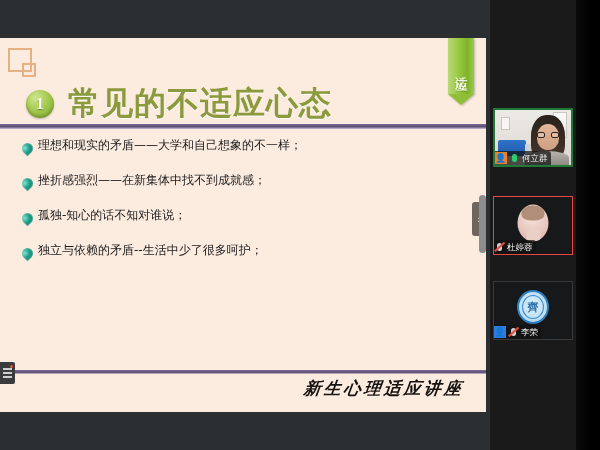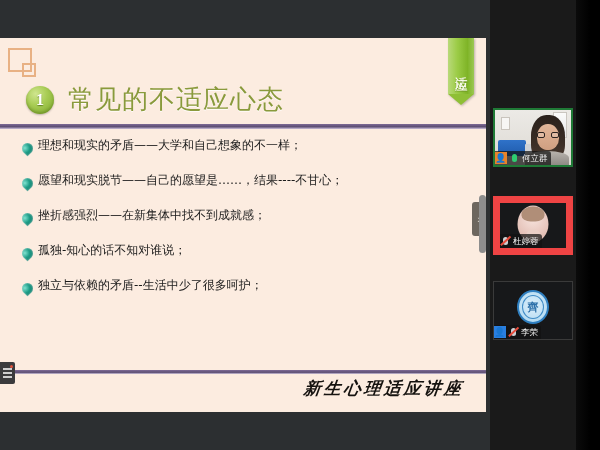--- a/index.html
+++ b/index.html
@@ -101,22 +101,22 @@
     font-size: 16px;
     font-weight: bold;
     display: flex;
     align-items: center;
     justify-content: center;
     text-shadow: 0 1px 1px rgba(70,100,20,.7);
     font-family: "Liberation Serif", serif;
   }
   .slide-title {
     color: #8a9a3c;
-    font-size: 26px;
-    font-weight: normal;
+    font-size: 32px;
+    font-weight: bold;
     letter-spacing: 1px;
     font-family: "DejaVu Sans", sans-serif;
     text-shadow: 0 1px 0 rgba(255,255,255,.8);
   }
 
   
   .title-rule {
     position: absolute;
     left: 0; top: 86px;
     width: 486px; height: 5px;
@@ -236,21 +236,21 @@
     z-index: 5;
   }
   .tile {
     position: absolute;
     left: 3px;
     width: 80px; height: 59px;
     background: #17181a;
     overflow: hidden;
   }
   .tile.t1 { top: 108px; border: 2px solid #1f7a36; }
-  .tile.t2 { top: 196px; border: 7px solid #ef4444; }
+  .tile.t2 { top: 196px; border: 1px solid #ef4444; }
   .tile.t3 { top: 281px; border: 1px solid #3a3a3a; }
 
   
   .cam-room {
     position: absolute; inset: 0;
     background:
       linear-gradient(to bottom, #eceae6 0%, #e4e1dc 52%, #d9d5cf 100%);
   }
   .cam-wall-art {
     position: absolute; left: 6px; top: 7px;
@@ -426,24 +426,20 @@
       <div class="title-row">
         <div class="num-badge">1</div>
         <div class="slide-title">常见的不适应心态</div>
       </div>
       <div class="title-rule"></div>
 
       <div class="bullets">
         <div class="bullet">
           <span class="bullet-mark"></span>
           <span class="bullet-text">理想和现实的矛盾——大学和自己想象的不一样；</span>
-        </div>
-        <div class="bullet">
-          <span class="bullet-mark"></span>
-          <span class="bullet-text">愿望和现实脱节——自己的愿望是……，结果----不甘心；</span>
         </div>
         <div class="bullet">
           <span class="bullet-mark"></span>
           <span class="bullet-text">挫折感强烈——在新集体中找不到成就感；</span>
         </div>
         <div class="bullet">
           <span class="bullet-mark"></span>
           <span class="bullet-text">孤独-知心的话不知对谁说；</span>
         </div>
         <div class="bullet">

